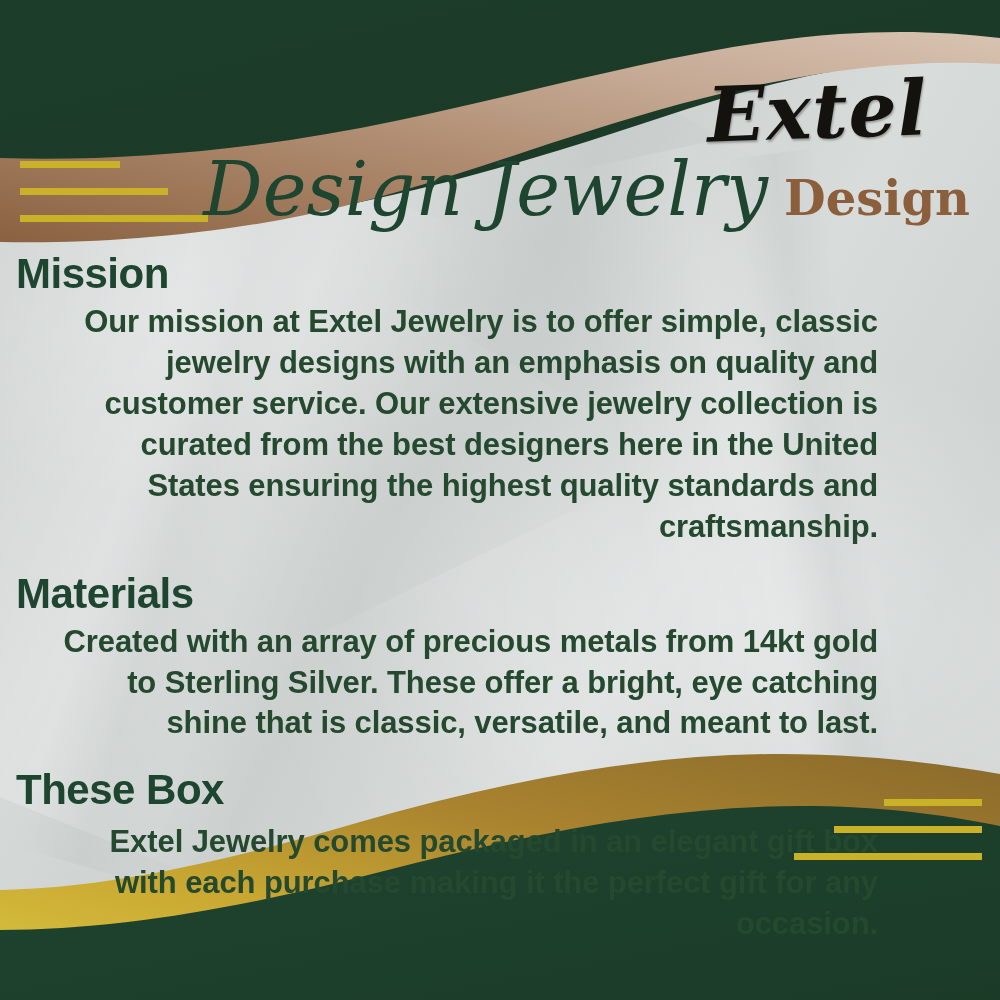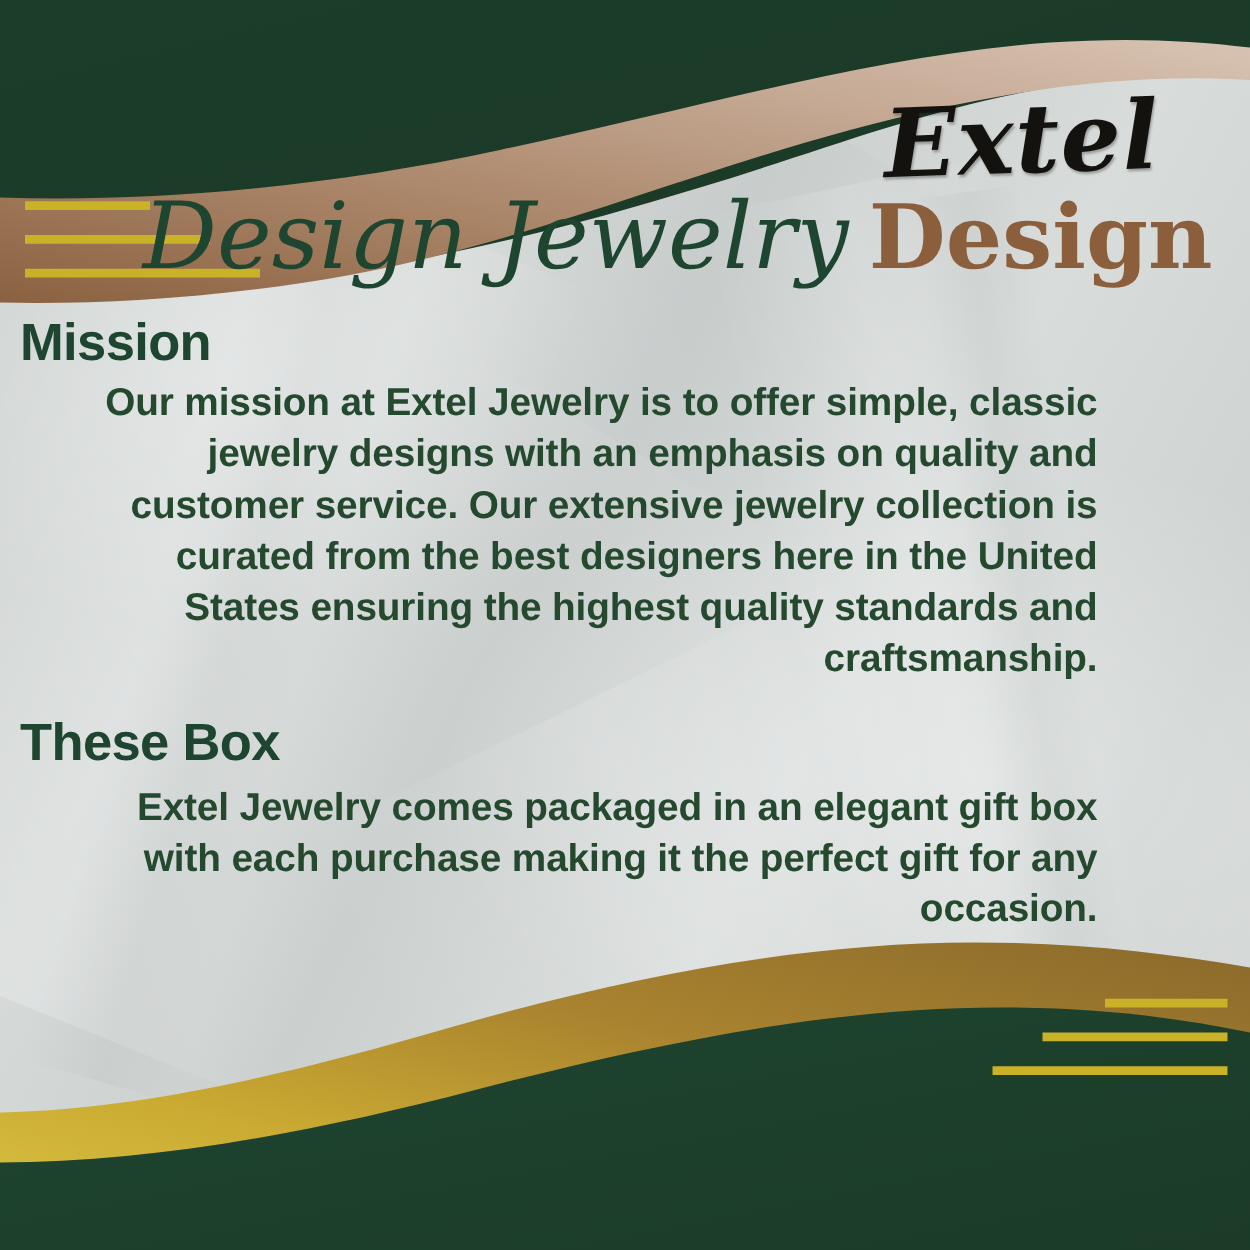--- a/index.html
+++ b/index.html
@@ -95,21 +95,21 @@
   .headline .classic {
     font-family: "DejaVu Serif", serif;
     font-style: italic;
     font-size: 74px;
     color: #1d4530;
     letter-spacing: 0px;
   }
   .headline .design {
     font-family: "DejaVu Serif", serif;
     font-weight: 700;
-    font-size: 71px;
+    font-size: 48px;
     color: #8b5e3c;
     margin-left: 16px;
     letter-spacing: 0px;
   }
 
   
   .content {
     position: absolute;
     left: 0;
     top: 252px;
@@ -206,20 +206,24 @@
     <span class="classic">Design Jewelry</span><span class="design">Design</span>
   </div>
 
   <div class="content">
 
     <div class="section sec-mission">
       <h2 class="section-title">Mission</h2>
       <p class="section-body">Our mission at Extel Jewelry is to offer simple, classic jewelry designs with an emphasis on quality and customer service. Our extensive jewelry collection is curated from the best designers here in the United States ensuring the highest quality standards and craftsmanship.</p>
     </div>
 
+    <div class="section sec-materials">
+      <h2 class="section-title">Materials</h2>
+      <p class="section-body">Created with an array of precious metals from 14kt gold to Sterling Silver. These offer a bright, eye catching shine that is classic, versatile, and meant to last.</p>
+    </div>
 
 
     <div class="section sec-giftbox">
       <h2 class="section-title">These Box</h2>
       <p class="section-body">Extel Jewelry comes packaged in an elegant gift box with each purchase making it the perfect gift for any occasion.</p>
     </div>
 
   </div>
 </div>
 

